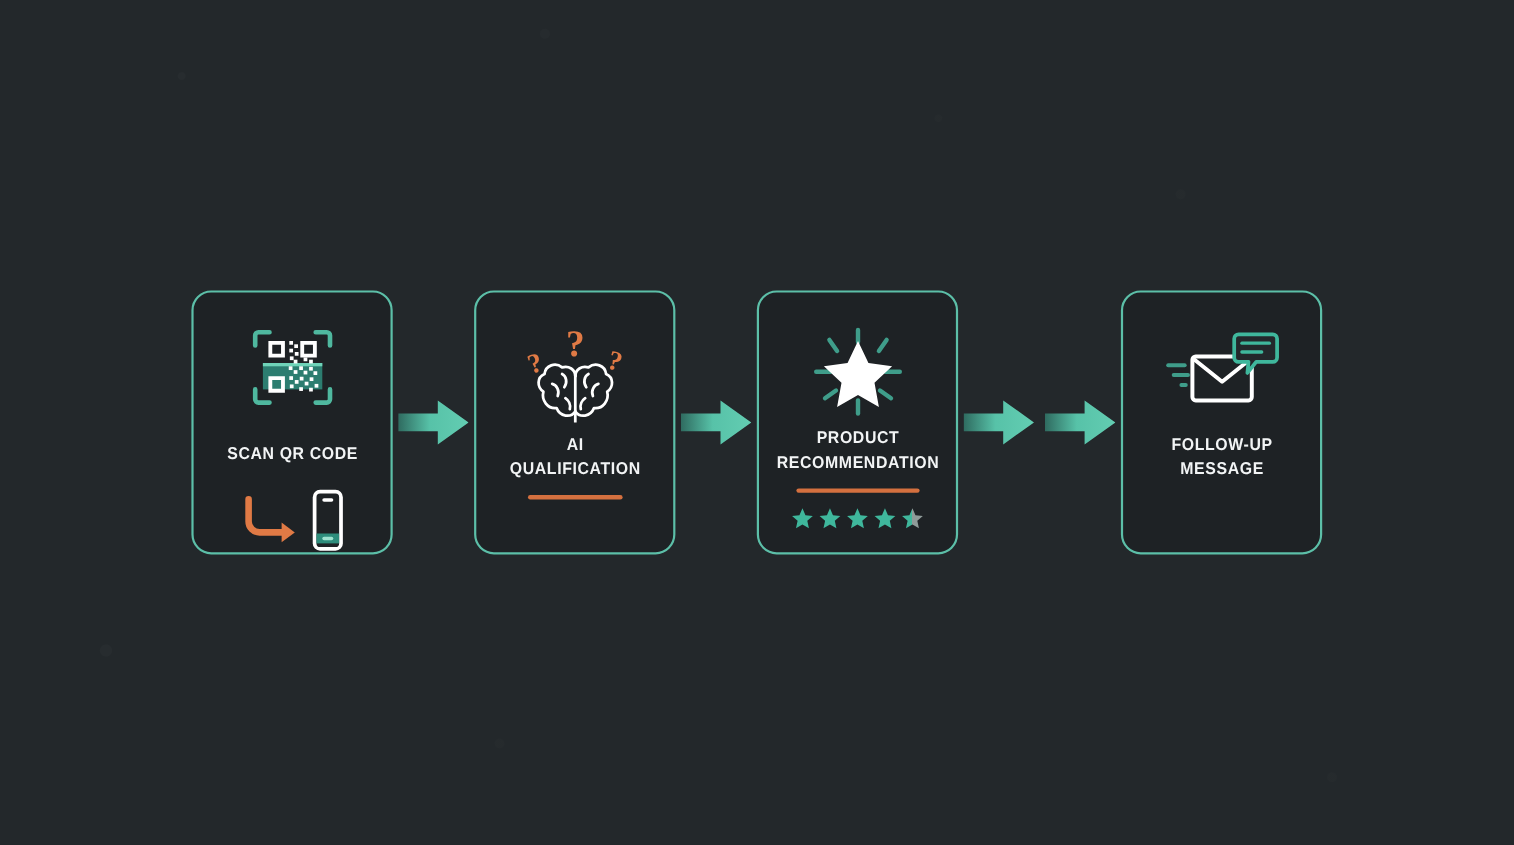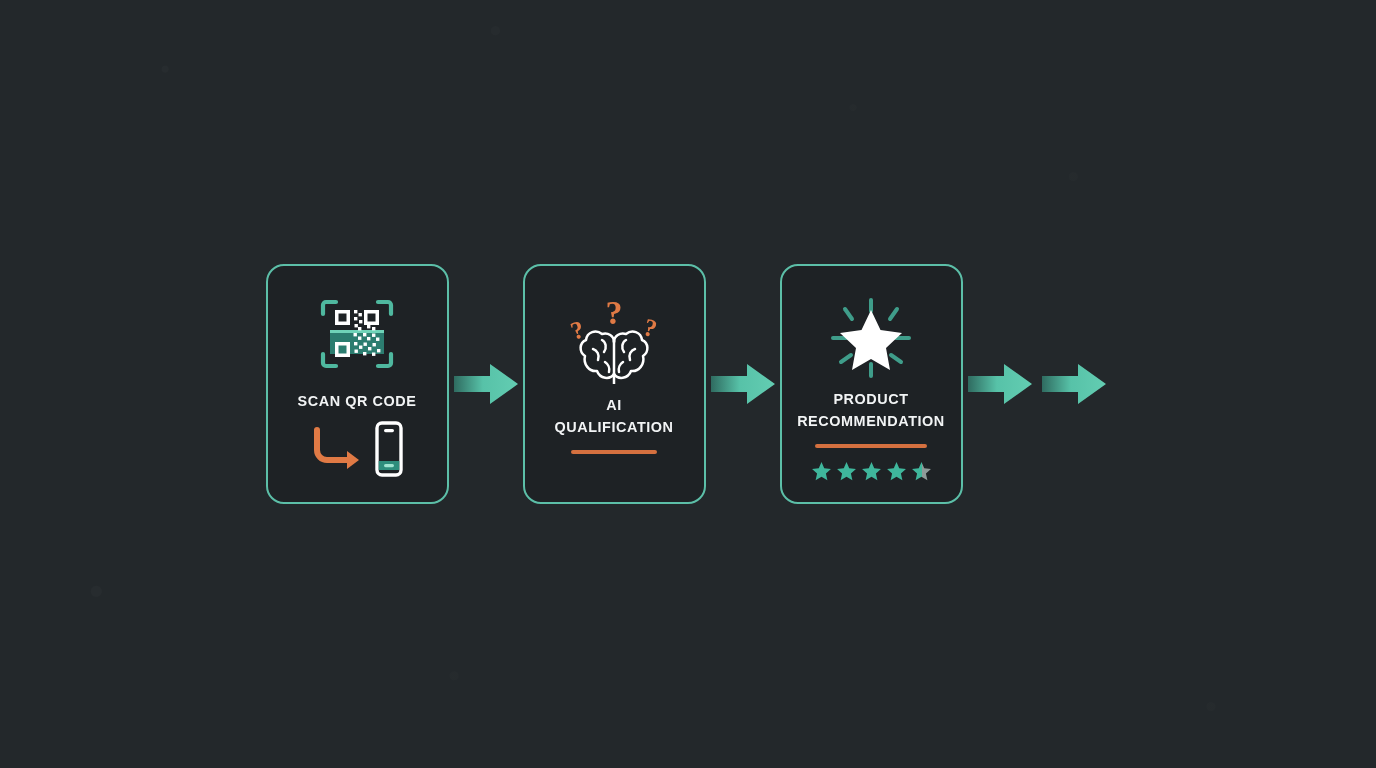--- a/index.html
+++ b/index.html
@@ -66,21 +66,21 @@
     border-radius:2px;
     margin-top:11px;
   }
   .underline.wide { width:112px; }
   .stars { margin-top:13px; display:flex; gap:4px; }
 
   
   .arrow { width:74px; display:flex; align-items:center; justify-content:center; }
 
   
-  .card.c1 { padding-top:22px; }
+  .card.c1 { padding-top:22px;gap:12px; }
   .card.c1 .label { margin-top:10px; }
   .card.c2 .label, .card.c5 .label { margin-top:10px; }
   .card.c3 .label { margin-top:4px; }
   .card.c4 .label { margin-top:14px; }
   .phone-row { margin-top:8px; display:flex; align-items:center; justify-content:center; gap:2px; }
 </style>
 </head>
 <body>
 
 <div id="noise"></div>
@@ -255,15 +255,40 @@
     </svg>
   </div>
 
 
   <div class="arrow">
     <svg width="64" height="44" viewBox="0 0 64 44">
       <path d="M0 14 H36 V2 L64 22 L36 42 V30 H0 Z" fill="url(#ag1)"></path>
     </svg>
   </div>
 
+  <div class="card c5">
+    <div class="icon-box">
+      <svg width="106" height="80" viewBox="0 0 106 80">
+
+        <g stroke="#3f9d8a" stroke-width="3.6" stroke-linecap="round">
+          <line x1="4" y1="34" x2="19" y2="34"></line>
+          <line x1="9" y1="43" x2="22" y2="43"></line>
+          <line x1="16" y1="52" x2="20" y2="52"></line>
+        </g>
+
+        <rect x="26" y="26" width="54" height="40" rx="3" stroke="#ffffff" stroke-width="3.6" fill="none"></rect>
+        <path d="M28 29 L53 49 L78 29" stroke="#ffffff" stroke-width="3.6" fill="none" stroke-linecap="round" stroke-linejoin="round"></path>
+
+        <path d="M68 6 H99 A4 4 0 0 1 103 10 V27 A4 4 0 0 1 99 31 H84 L76 41 L77 31 H68 A4 4 0 0 1 64 27 V10 A4 4 0 0 1 68 6 Z" fill="#23282b" stroke="#3fb79c" stroke-width="3.4" stroke-linejoin="round"></path>
+        <g stroke="#3fb79c" stroke-width="3" stroke-linecap="round">
+          <line x1="71" y1="14" x2="96" y2="14"></line>
+          <line x1="71" y1="22" x2="89" y2="22"></line>
+        </g>
+      </svg>
+    </div>
+    <div class="label">
+      <span>FOLLOW-UP</span><br>
+      <span>MESSAGE</span>
+    </div>
+  </div>
 
  </div>
 </div>
 
 </body></html>

